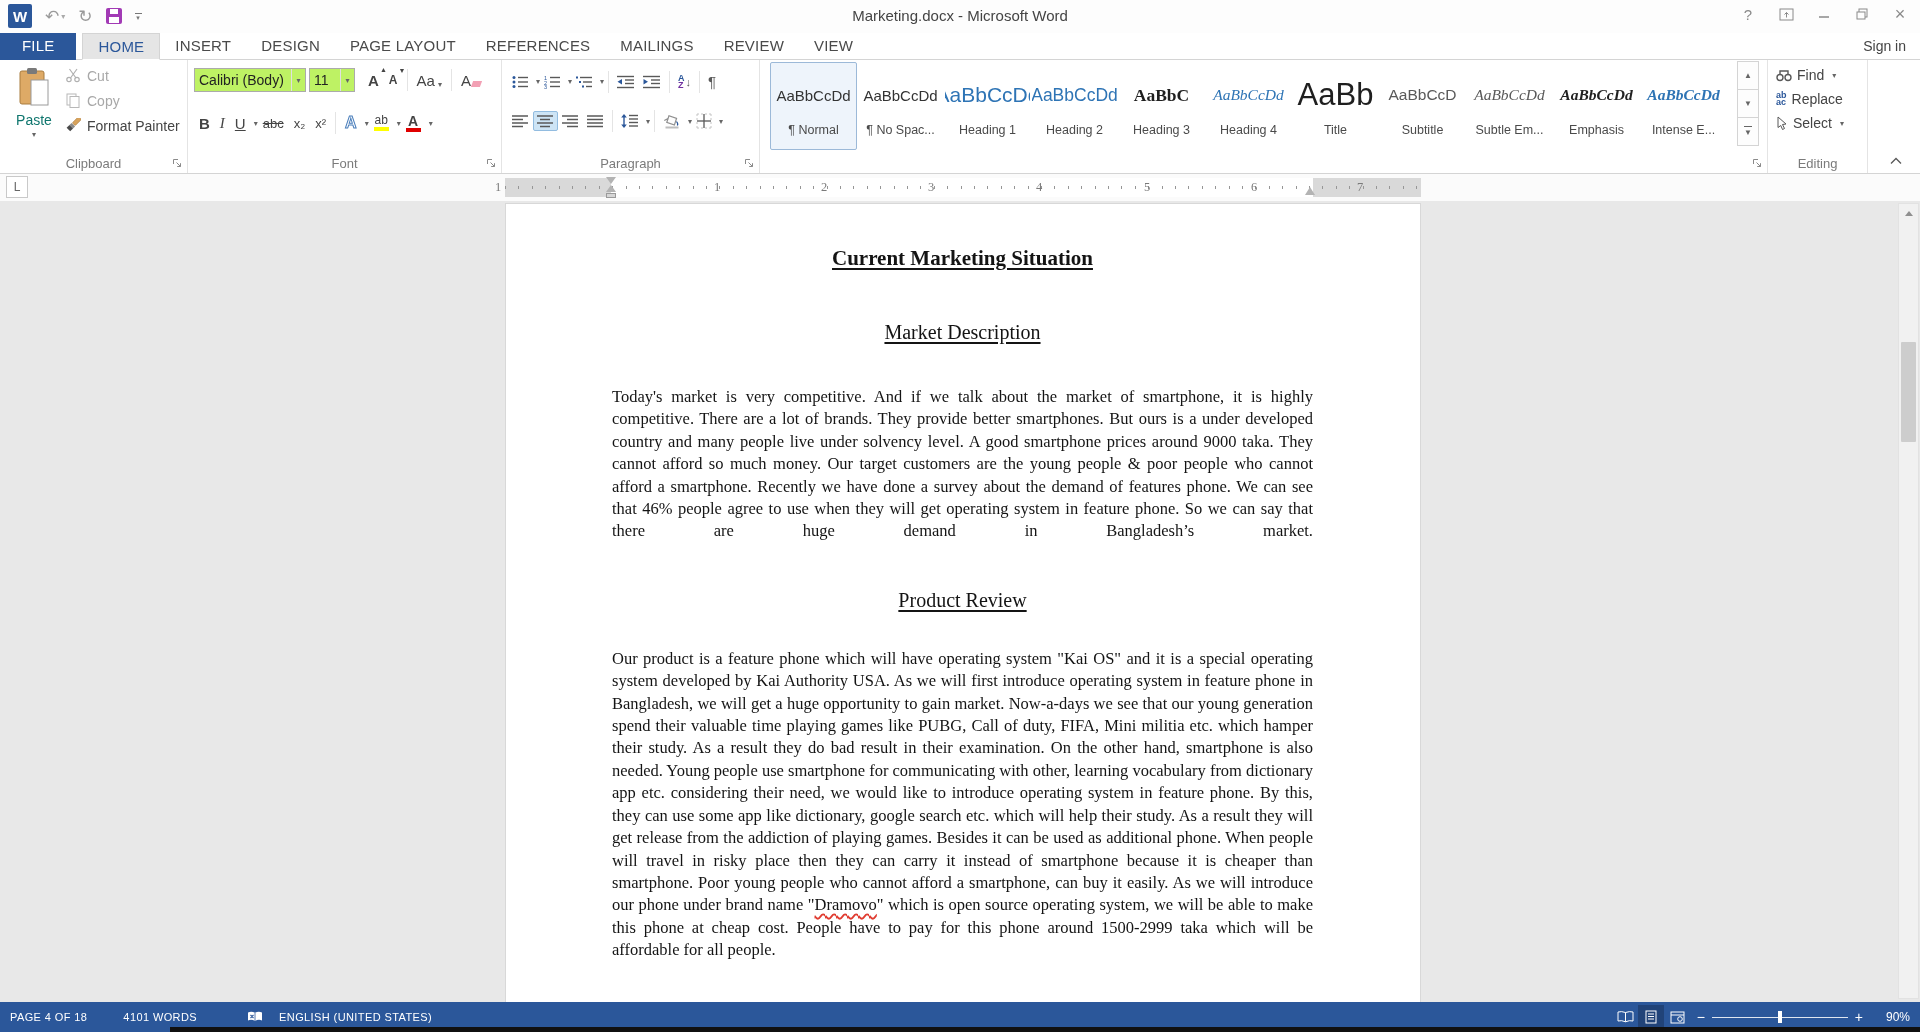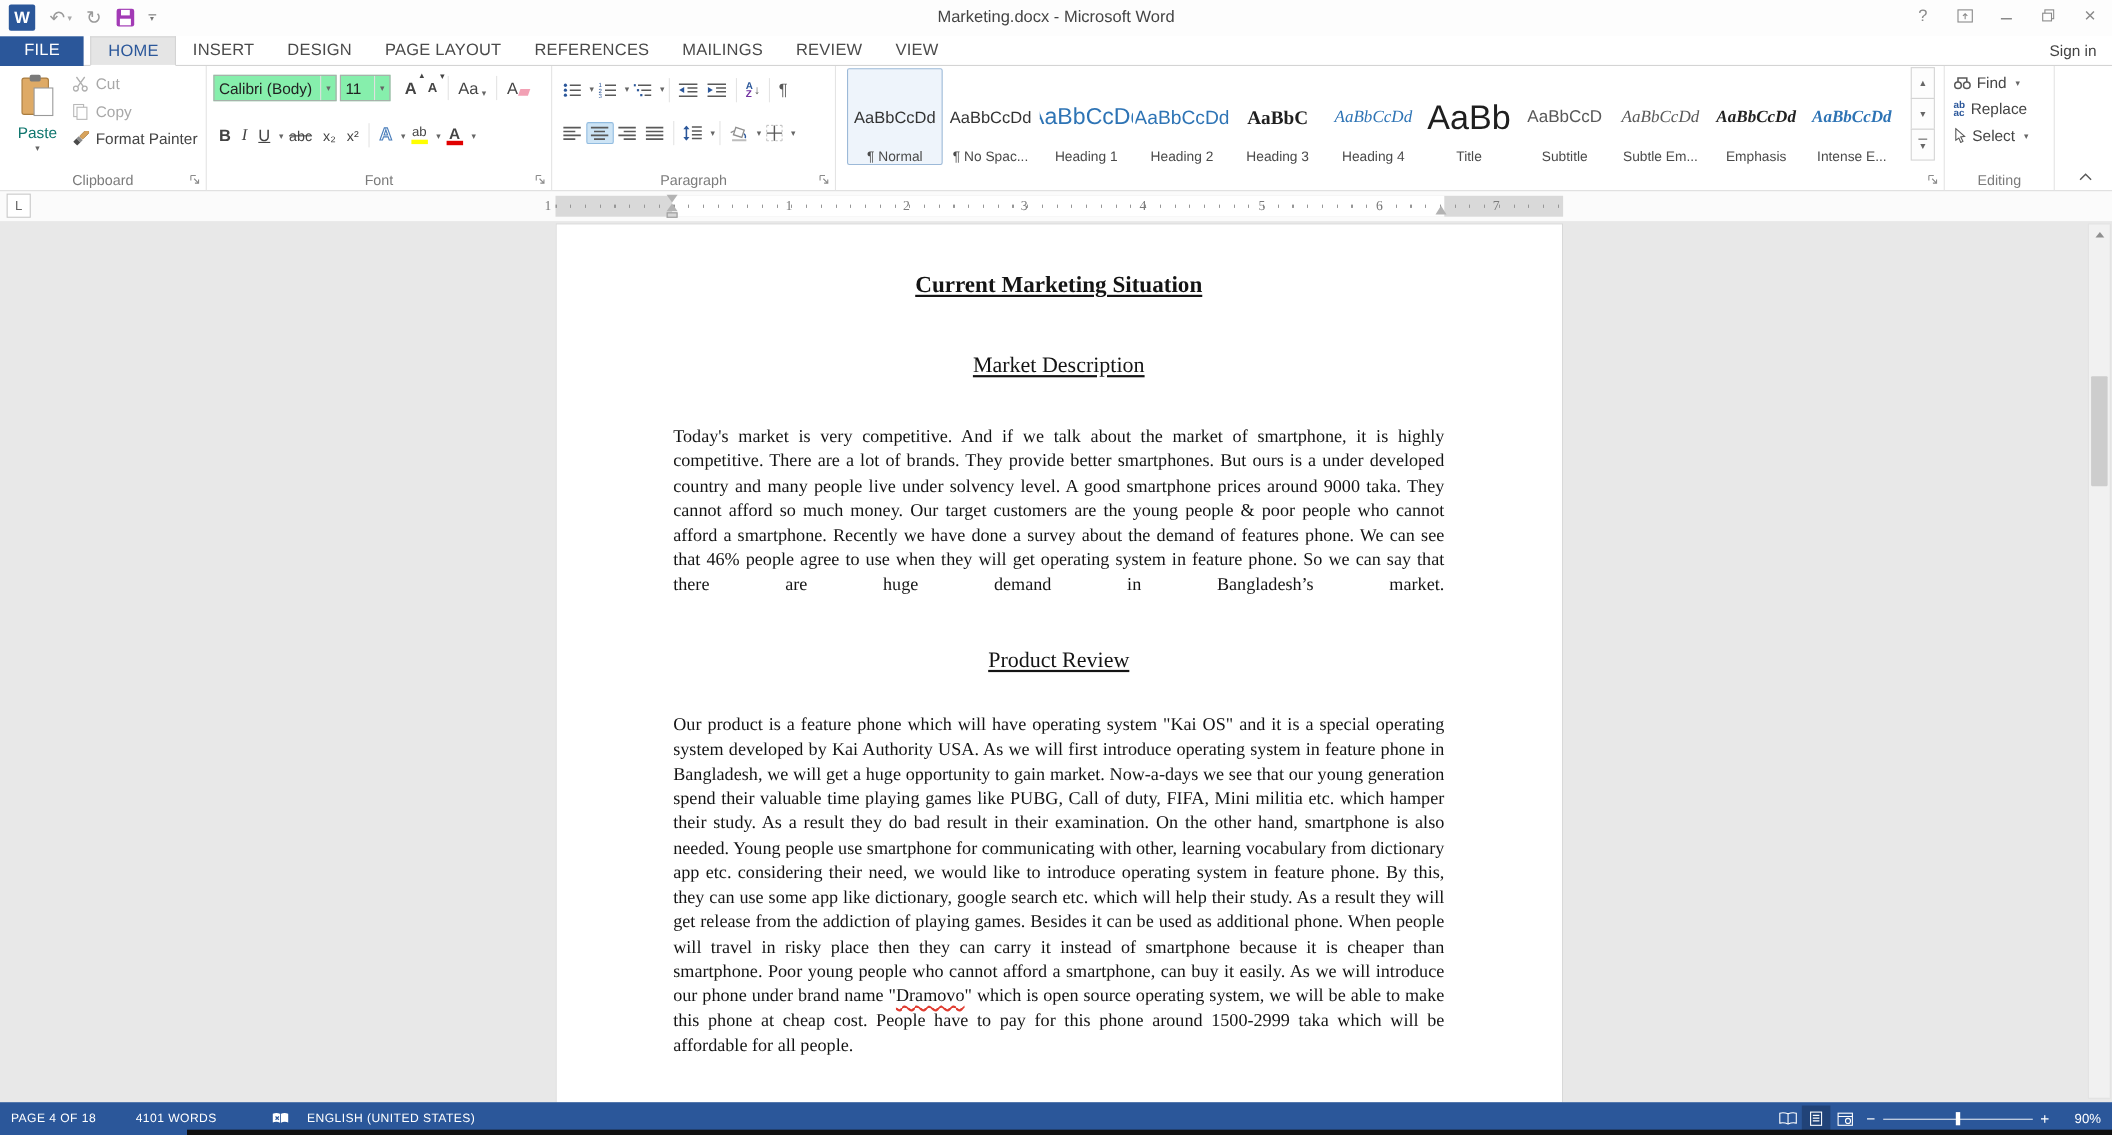--- a/index.html
+++ b/index.html
@@ -34,26 +34,26 @@
   .grouplabel{position:absolute;bottom:2px;left:0;right:0;text-align:center;font-size:13px;color:#7b7b7b}
   .launcher{position:absolute;bottom:4px;right:4px}
   .vsep{width:1px;height:22px;background:#e4e4e4;margin:0 4px;align-self:center;flex:none}
   .caret{font-size:8px;color:#666;margin-left:3px}
   
   .g-clip{width:188px}
   .paste{position:absolute;left:8px;top:3px;width:52px;height:90px;display:flex;flex-direction:column;align-items:center;padding-top:4px}
   .paste .lbl{font-size:14px;color:#0f766e;margin-top:5px}
   .paste .caret{margin:2px 0 0}
   .cliplist{position:absolute;left:66px;top:8px;display:flex;flex-direction:column;gap:9px}
-  .cliprow{display:flex;align-items:flex-end;gap:6px;font-size:14px}
+  .cliprow{display:flex;align-items:flex-start;gap:6px;font-size:14px}
   .cliprow.dis{color:#a8a8a8}
   
   .g-font{width:314px}
   .fontrow1{position:absolute;left:6px;top:8px;display:flex;align-items:center}
-  .combo{border:1px solid #ababab;height:24px;display:flex;align-items:center;background:#86efac}
+  .combo{border:1px solid #ababab;height:24px;display:flex;align-items:center;background:#bef264}
   .combo .val{padding:0 4px;font-size:14px;color:#222;white-space:nowrap}
   .combo .car{width:14px;height:100%;display:flex;align-items:center;justify-content:center;font-size:8px;color:#666;border-left:1px solid #e0e0e0}
   .fname{width:112px}.fsize{width:46px;margin-left:3px}
   .fbtn{font-size:15px;color:#444;padding:2px 5px;display:flex;align-items:flex-end}
   .fontrow2{position:absolute;left:6px;top:52px;display:flex;align-items:center}
   .bI{font-style:italic;font-family:"Liberation Serif",serif}
   .bU{text-decoration:underline}
   .bStrike{text-decoration:line-through;font-size:13px}
   .bSmall{font-size:13px}
   .fxA{color:#fff;-webkit-text-stroke:1px #4a7ebb;font-size:16px;font-weight:bold}
@@ -71,21 +71,21 @@
   .pararow2{position:absolute;left:6px;top:50px;display:flex;align-items:center}
   .pbtn{padding:3px 4px;border-radius:2px;display:flex;align-items:center}
   .pbtn.sel{background:#cde4f5;border:1px solid #92bce0;padding:2px 3px}
   .sortAZ{display:flex;flex-direction:column;line-height:7px;font-size:9px;font-weight:bold}
   .sortAZ .sa{color:#2b579a}.sortAZ .sz{color:#7030a0}
   .sortarrow{color:#595959;font-size:11px;margin-left:1px}
   .pilc{font-size:15px;color:#595959}
   
   .g-styles{width:1008px}
   .gallery{position:absolute;left:10px;top:2px;display:flex}
-  .stitem{width:87px;height:88px;padding-top:20px;text-align:center;overflow:hidden;border:1px solid transparent;border-radius:2px}
+  .stitem{width:87px;height:88px;padding-top:8px;text-align:center;overflow:hidden;border:1px solid transparent;border-radius:2px}
   .stitem.sel{border:1px solid #9cb9d8;background:#eef4fb}
   .stprev{height:48px;display:flex;align-items:center;justify-content:center;white-space:nowrap;overflow:hidden}
   .stlabel{font-size:12.5px;color:#4a4a4a;margin-top:4px;white-space:nowrap}
   .p-norm{font-size:15px;color:#333}
   .p-h1{font-size:21px;color:#2e74b5}
   .p-h2{font-size:17.5px;color:#2e74b5}
   .p-h3{font-size:17.5px;color:#1f1f1f;font-weight:bold;font-family:"Liberation Serif",serif}
   .p-h4{font-size:15.5px;color:#2e74b5;font-style:italic;font-family:"Liberation Serif",serif}
   .p-title{font-size:31px;color:#1f1f1f}
   .p-sub{font-size:15.5px;color:#595959}

